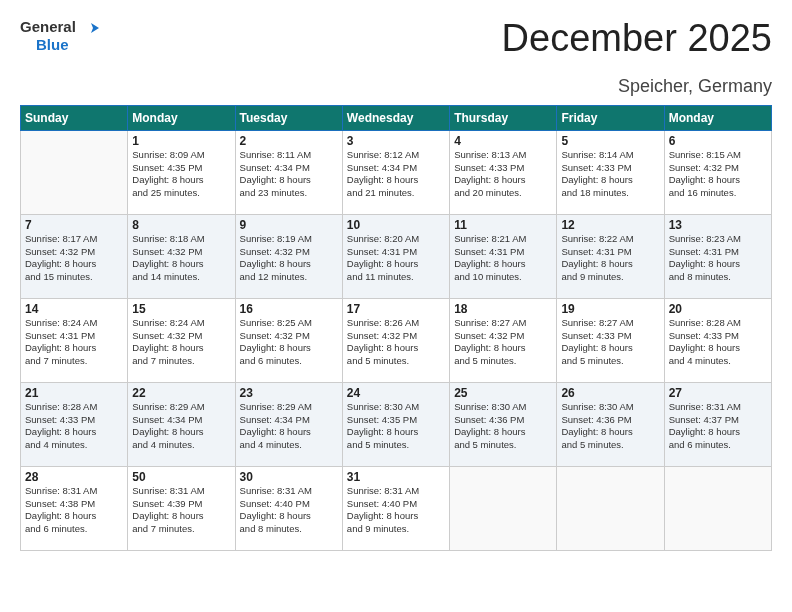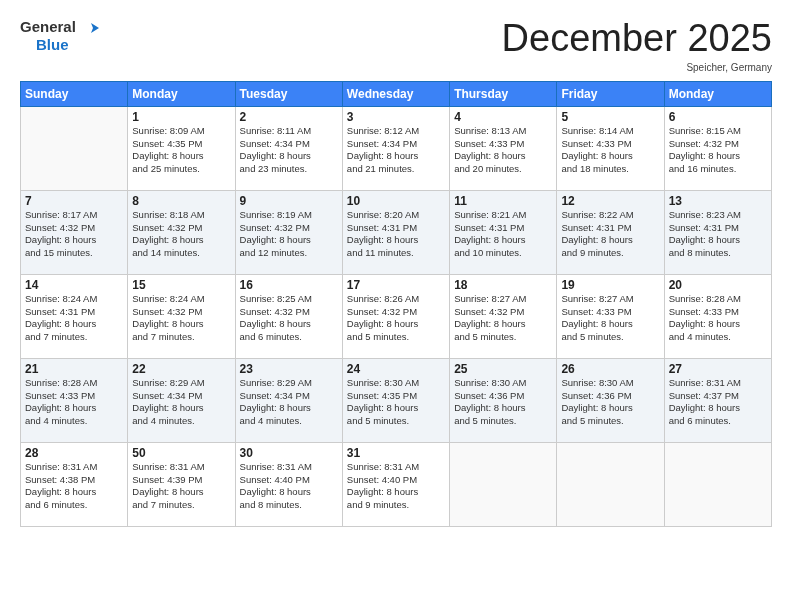--- a/index.html
+++ b/index.html
@@ -30,33 +30,33 @@
     .title-block {
       text-align: right;
     }
     .month-title {
       font-size: 38px;
       font-weight: normal;
       color: #222;
       line-height: 1.1;
     }
     .subtitle {
-      font-size: 10px;
+      font-size: 18px;
       color: #444;
-      margin-top: 2px;
+      margin-top: 16px;
     }
     .calendar {
       flex: 1;
       border: 1px solid #ccc;
       border-collapse: collapse;
       width: 100%;
       table-layout: fixed;
     }
     .calendar th {
-      background-color: #3b82f6;
+      background-color: #0f766e;
       color: #fff;
       font-size: 12px;
       font-weight: bold;
       padding: 5px 4px;
       text-align: left;
       border: 1px solid #1a6fbd;
     }
     .calendar td {
       border: 1px solid #ccc;
       vertical-align: top;

